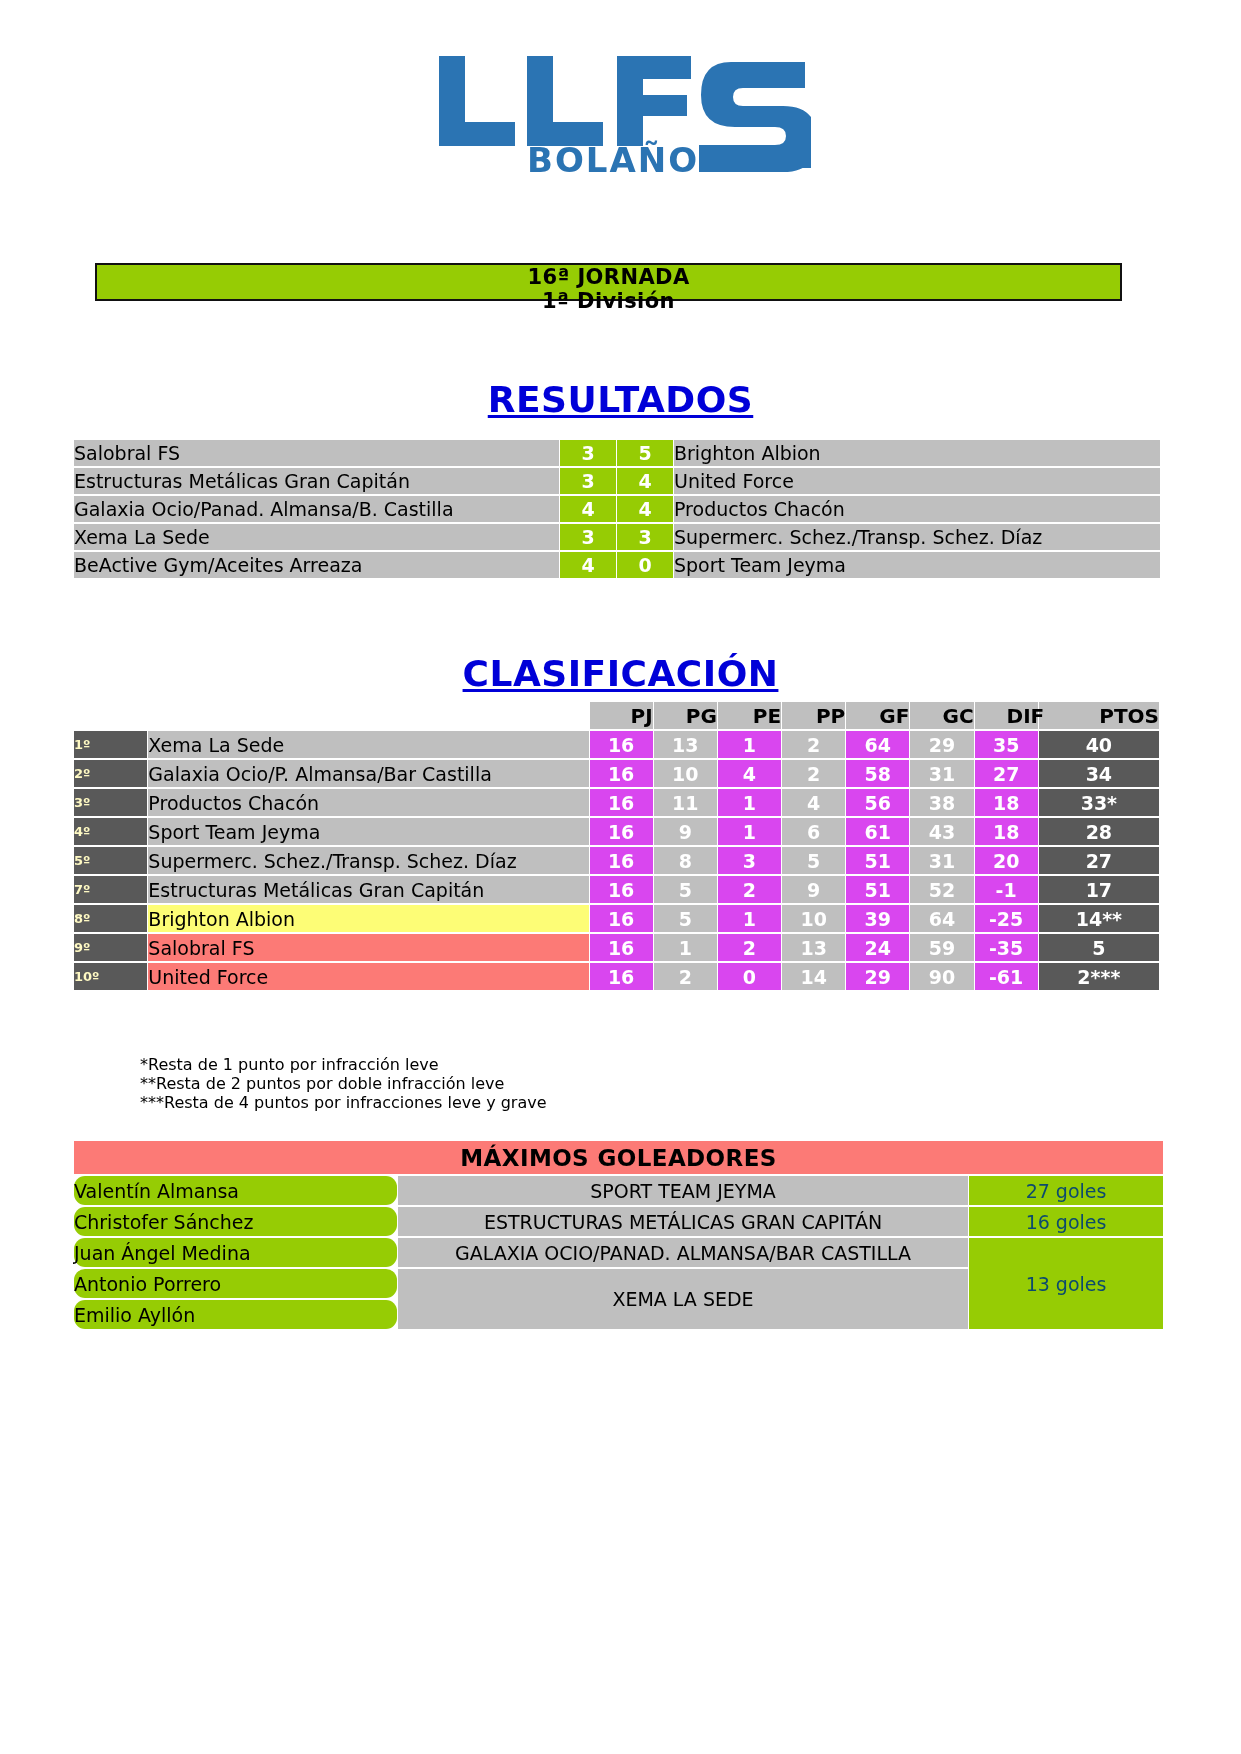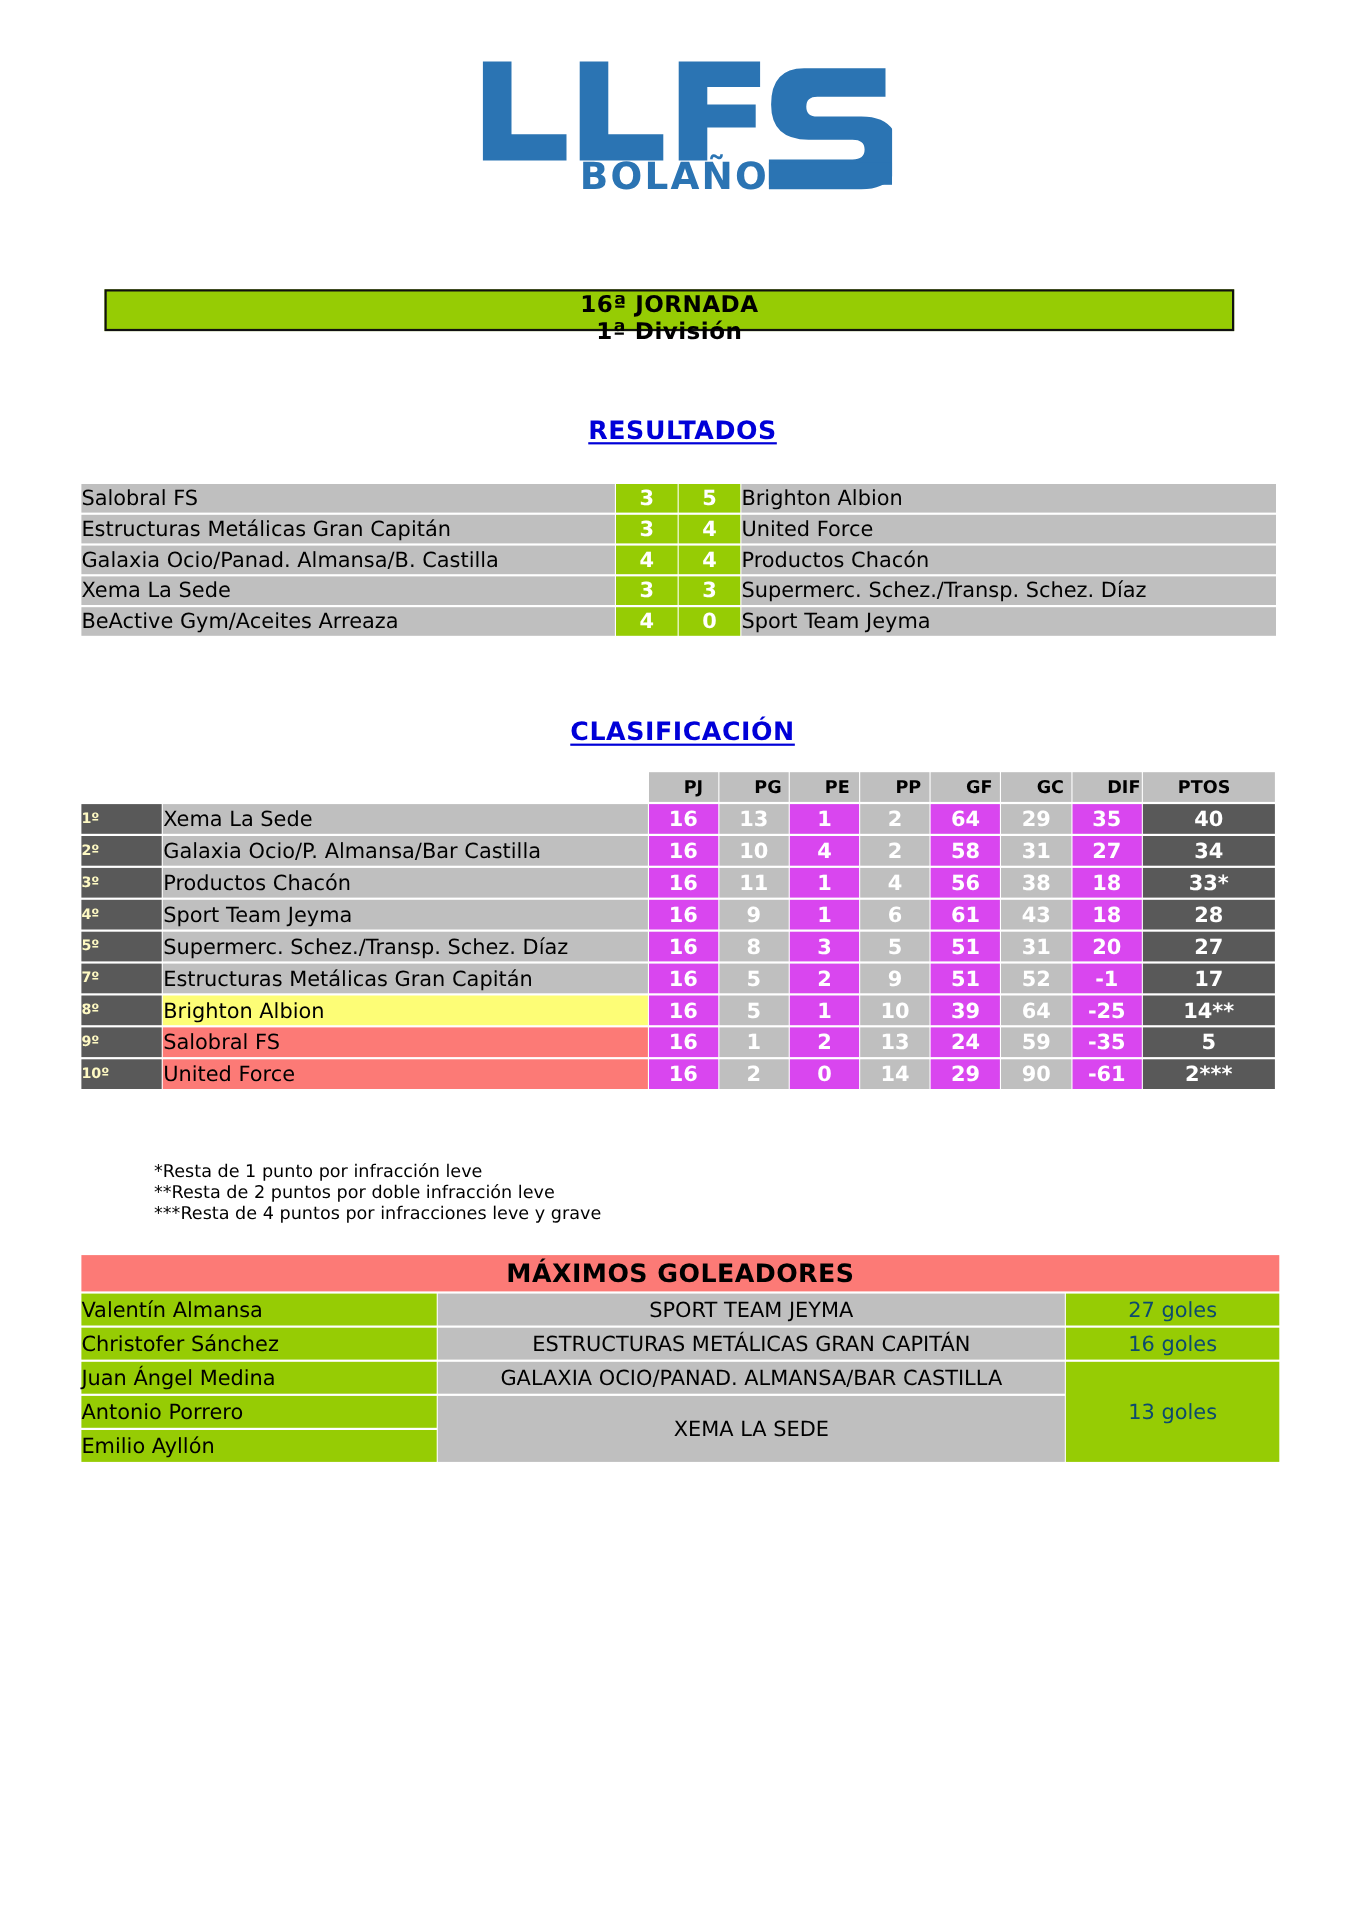--- a/index.html
+++ b/index.html
@@ -55,21 +55,21 @@
     color: #000;
   }
 
   
   .section-title {
     position: absolute;
     width: 1241px;
     text-align: center;
     font-family: "DejaVu Sans", sans-serif;
     font-weight: bold;
-    font-size: 23px;
+    font-size: 36px;
     color: #0000d8;
     letter-spacing: .5px;
   }
   .section-title u { text-decoration: underline; text-underline-offset: 3px; }
   #title-resultados { top: 379px; }
   #title-clasificacion { top: 653px; }
 
   
   .resultados {
     position: absolute;
@@ -113,22 +113,22 @@
   .clasif td, .clasif th {
     height: 27px;
     padding: 0;
     vertical-align: middle;
     font-family: "DejaVu Sans", sans-serif;
   }
   .clasif th {
     background: #bfbfbf;
     color: #000;
     font-weight: bold;
-    font-size: 16px;
-    text-align: left;
+    font-size: 20px;
+    text-align: right;
     padding-left: 32px;
   }
   .clasif th.blank { background: transparent; }
   .c-pos {
     background: #595959;
     color: #fef9c3;
     font-weight: bold;
     font-size: 13px;
     text-align: left;
   }
@@ -190,20 +190,21 @@
     text-align: center;
     height: 33px;
     letter-spacing: .4px;
   }
   .gol-player {
     background: #96cc04;
     color: #000;
     font-size: 19px;
     height: 29px;
     padding-left: 9px;
+    border-radius: 11px;
   }
   .gol-team {
     background: #bfbfbf;
     color: #000;
     font-size: 19px;
     height: 29px;
     text-align: center;
   }
   .gol-goals {
     background: #96cc04;

